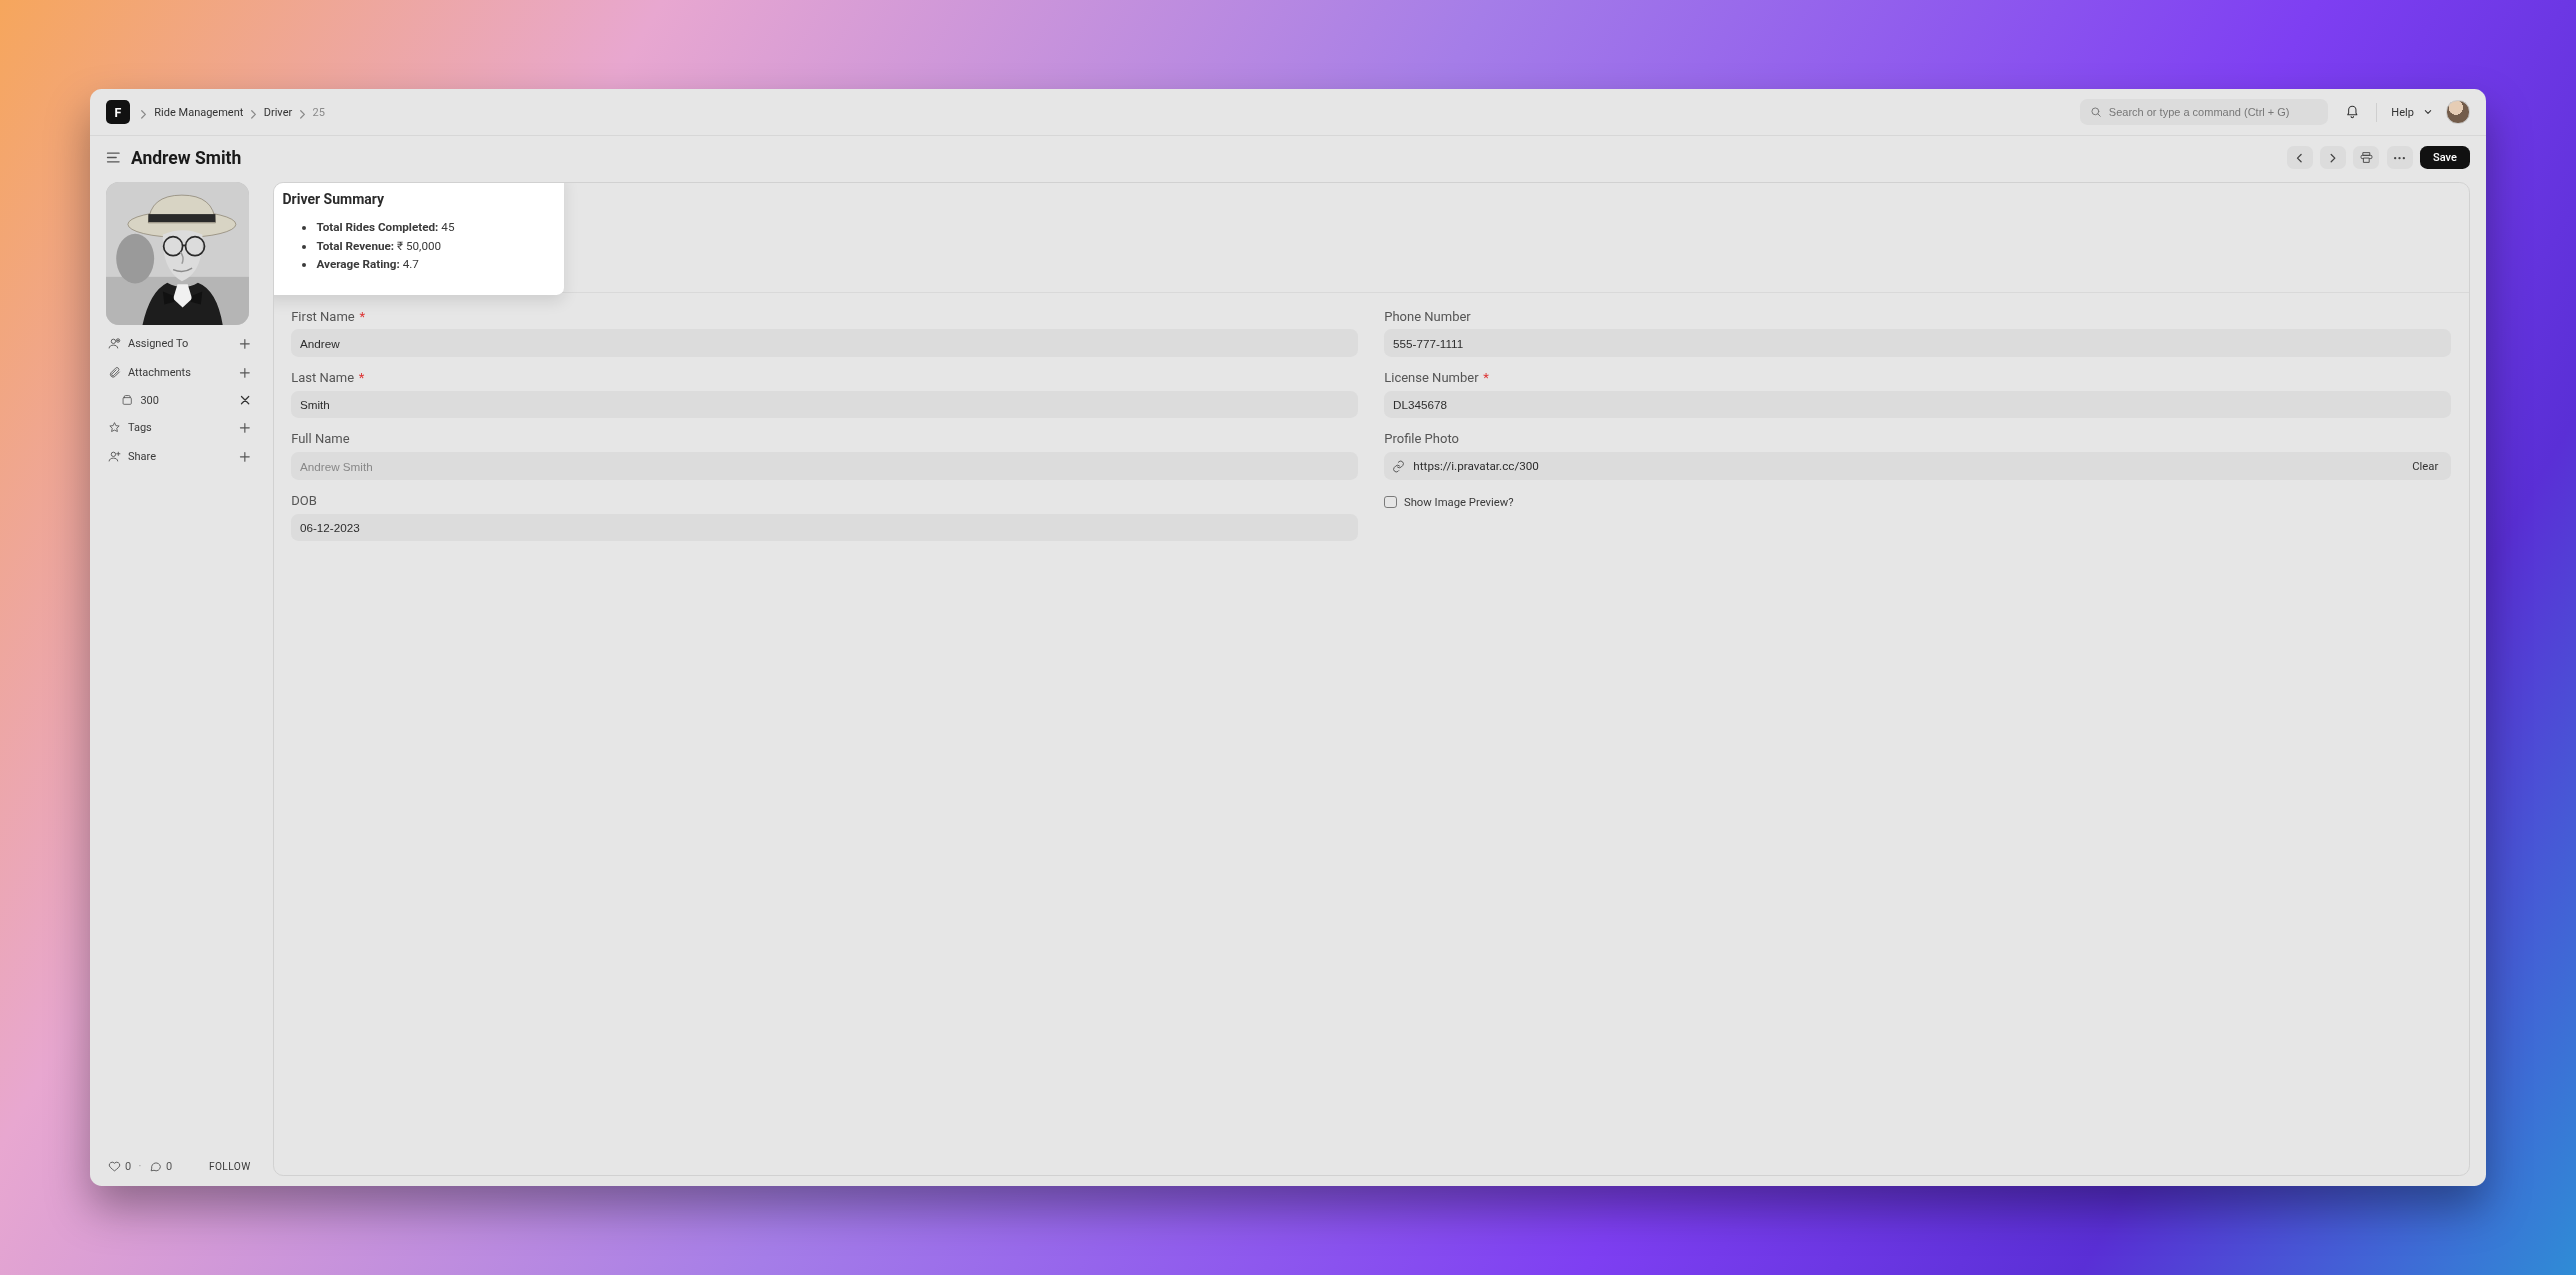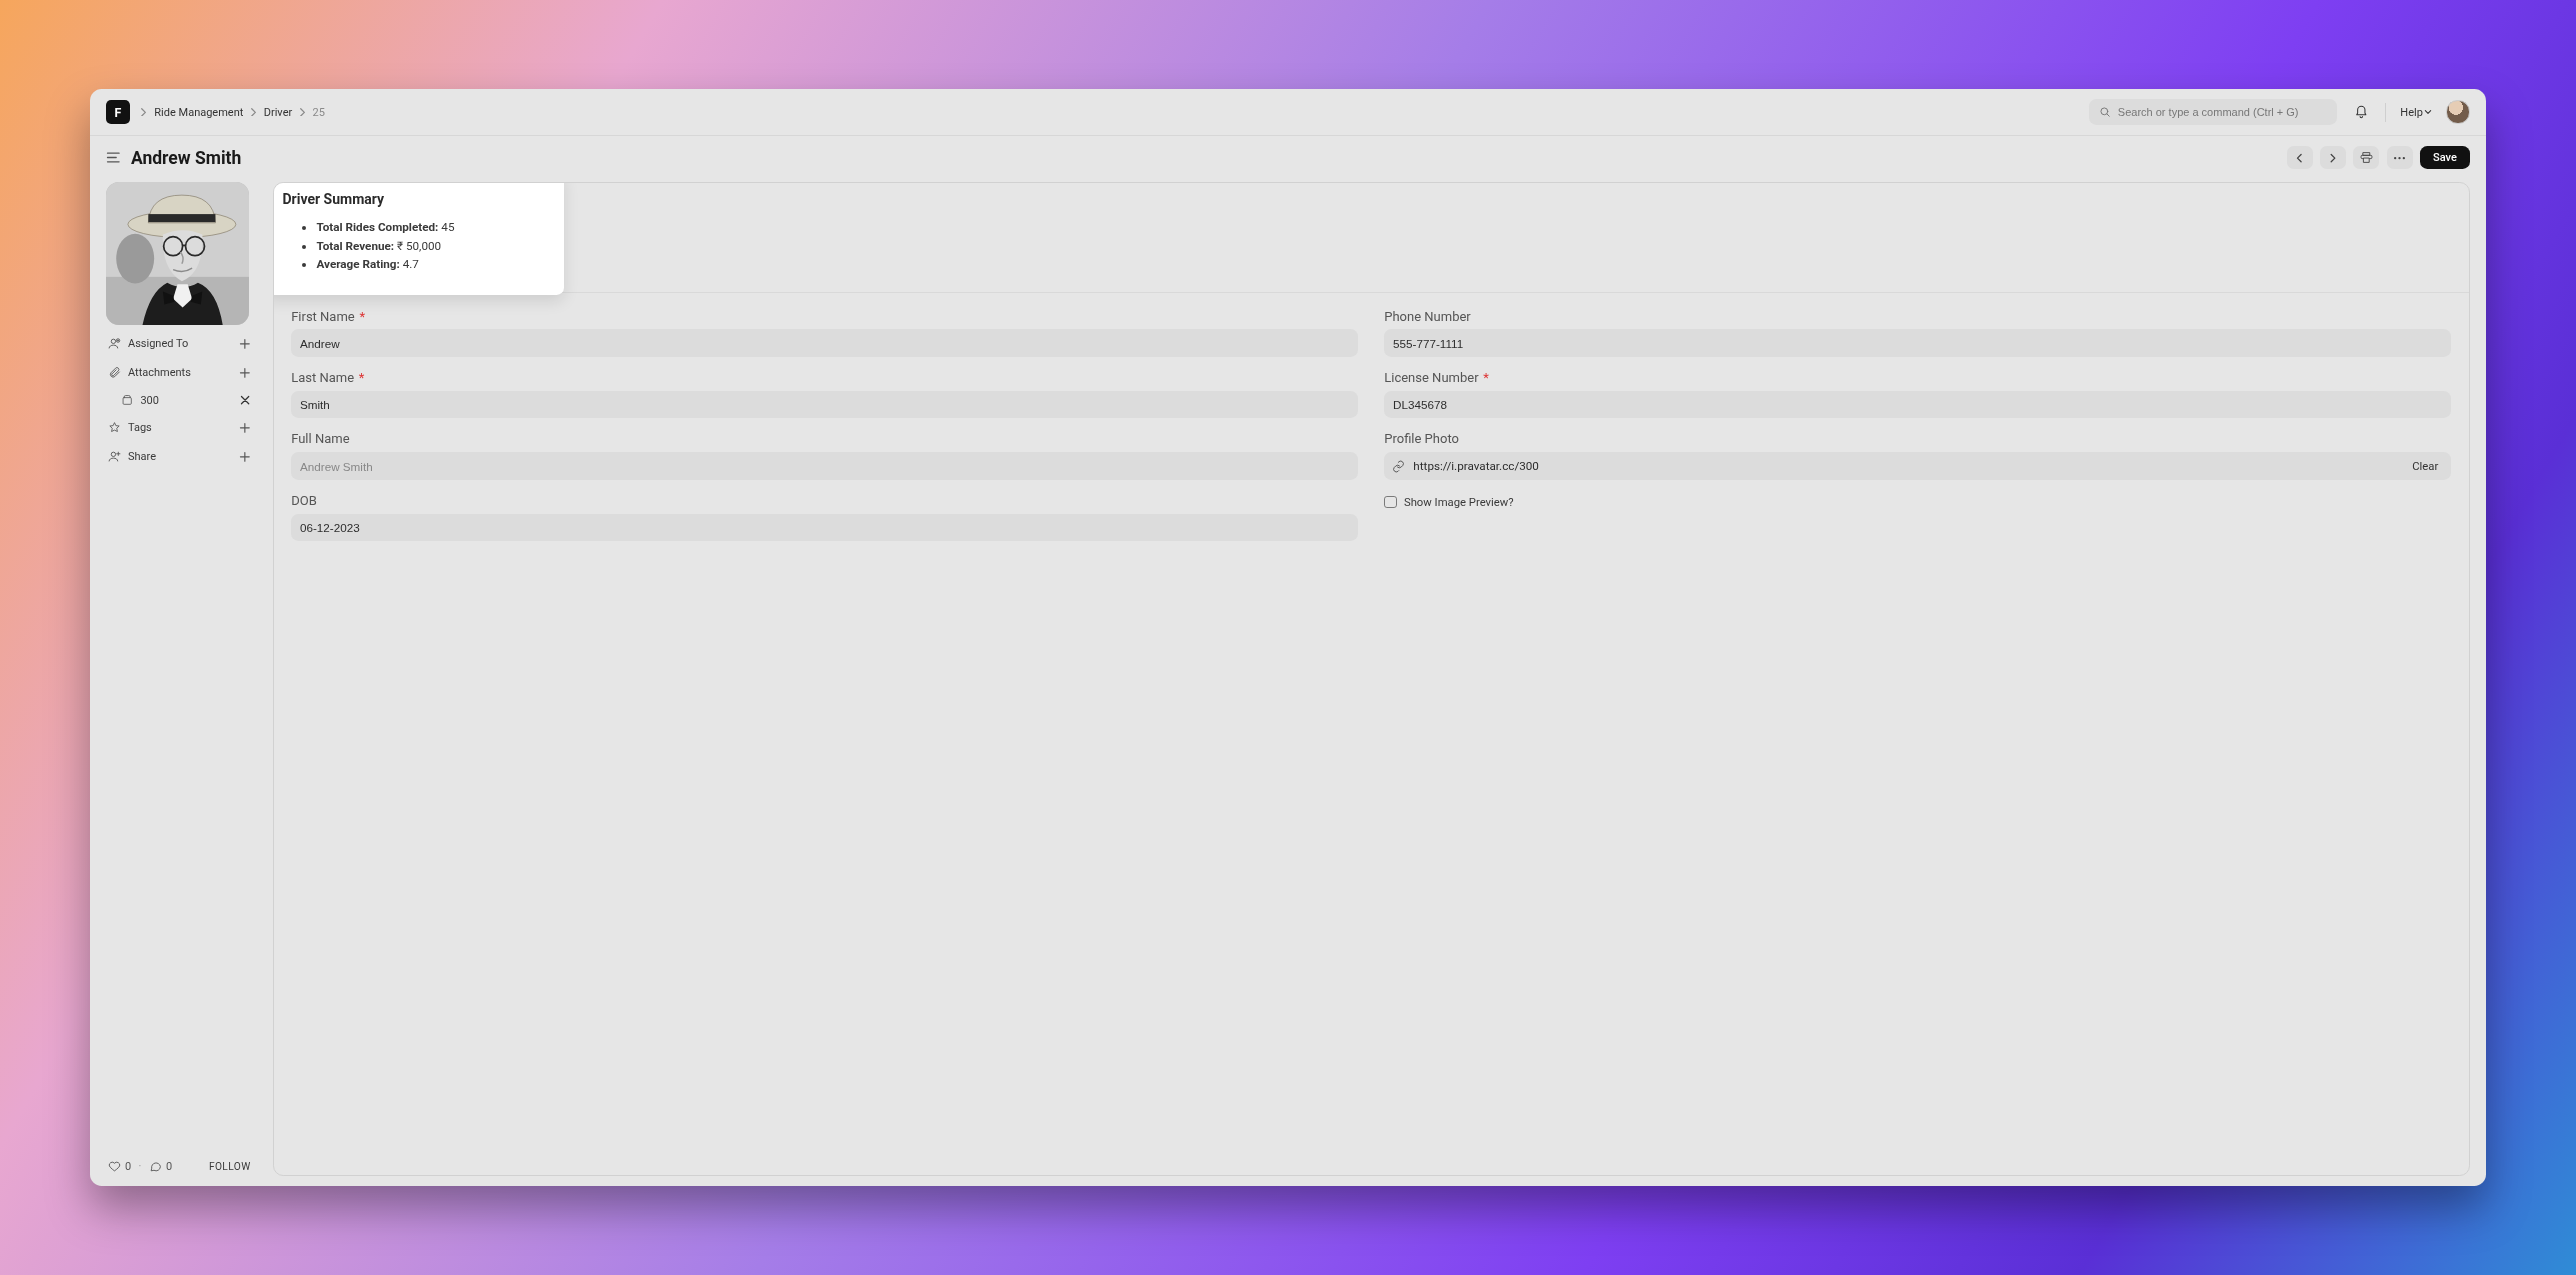--- a/index.html
+++ b/index.html
@@ -26,41 +26,41 @@
     align-items: center;
     padding: 10.2px 16px;
     gap: 11.7px;
     border-bottom: 0.7px solid #d7d7d7;
   }
   .logo {
     width: 23.4px; height: 23.4px; border-radius: 5.1px;
     background: #111; color: #fff; display:flex; align-items:center; justify-content:center;
     font-weight: 700; font-size: 12.4px;
   }
-  .crumbs { display:flex; align-items:center; gap:7.3px; color:#4a4a4a; font-size:11px; }
+  .crumbs { display:flex; align-items:flex-end; gap:7.3px; color:#4a4a4a; font-size:11px; }
   .crumbs .sep { color:#8a8a8a; }
   .crumbs .muted { color:#8a8a8a; }
   .crumb-link { color:#333; cursor:pointer; }
   .spacer { flex:1; }
   .search {
     display:flex; align-items:center; gap:7.3px;
     background:#dcdcdc; border-radius:7.3px; padding:6.6px 10.2px;
     width: 248px; color:#777;
   }
   .search input {
     border:none; background:transparent; outline:none; flex:1;
     font-size:11px; color:#555;
   }
   .search input::placeholder { color:#777; }
   .iconbtn {
     width:25px; height:25px; display:flex; align-items:center; justify-content:center;
     color:#444; cursor:pointer; border-radius:5.8px;
   }
   .helpbtn {
-    display:flex; align-items:center; gap:1px; color:#333; cursor:pointer;
+    display:flex; align-items:center; gap:10px; color:#333; cursor:pointer;
     font-size:11px; padding:4.4px 2.9px;
   }
   .vdiv { width:0.7px; height:19px; background:#cfcfcf; }
   .avatar {
     width:23.4px; height:23.4px; border-radius:50%;
     background: radial-gradient(circle at 40% 30%, #e6cdb5 0 35%, #735c4a 36% 100%);
     border:0.7px solid #c9c9c9;
   }
   
   .headerrow {

